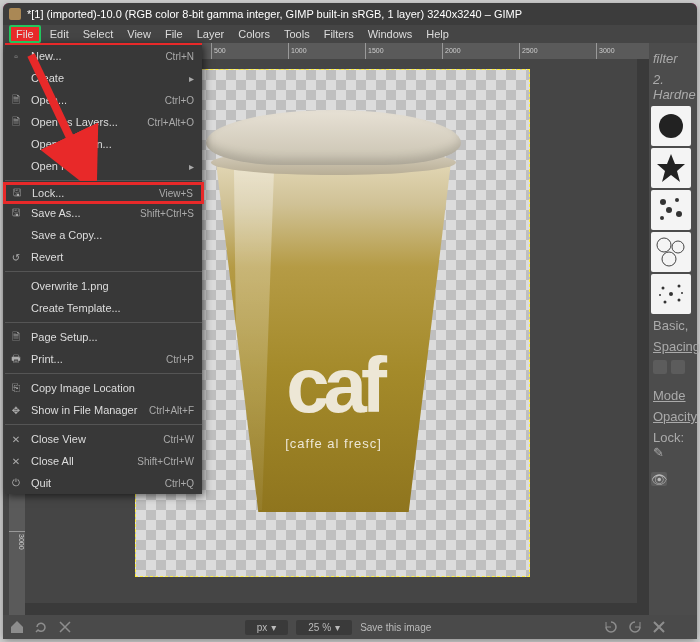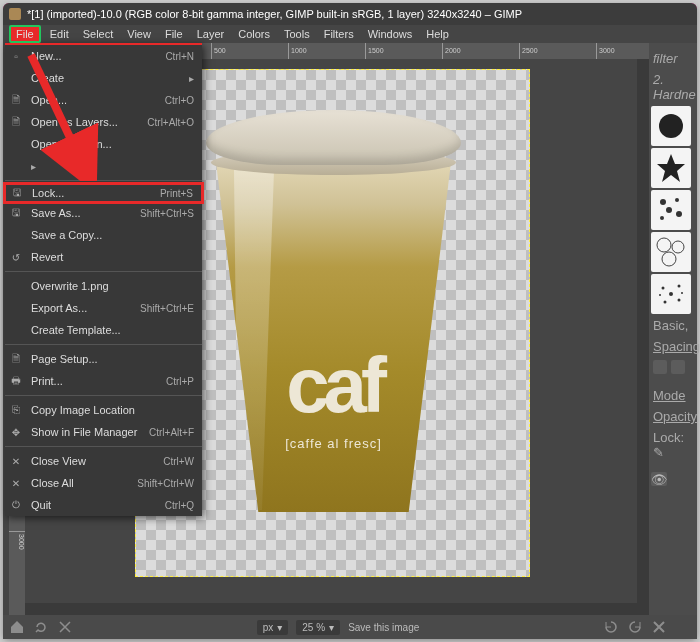--- a/index.html
+++ b/index.html
@@ -38,21 +38,21 @@
   .scroll-h { height: 12px; background: #3a3a3a; }
   .scroll-v { width: 12px; background: #3a3a3a; }
   .rightpanel { width: 48px; background: #4c4c4c; display: flex; flex-direction: column; gap: 2px; padding: 6px 2px; font-size: 13px; color: #bbb; }
   .rightpanel .brush { width: 40px; height: 40px; background: #f4f4f4; border-radius: 2px; display: flex; align-items: center; justify-content: center; }
   .rightpanel .brush svg { width: 32px; height: 32px; }
   .rightpanel .lbl { padding: 2px; color: #aaa; }
   .rightpanel .icnbar { display: flex; gap: 4px; padding: 2px; }
   .rightpanel .icn { width: 14px; height: 14px; background: #5c5c5c; border-radius: 2px; }
   .statusbar { position: absolute; left: 0; right: 0; bottom: 0; height: 24px; background: #4a4a4a; display: flex; align-items: center; gap: 8px; padding: 0 6px; color: #bbb; font-size: 10px; }
   .statusbar .sicn { width: 16px; height: 16px; opacity: 0.6; }
-  .statusbar .field { background: #3a3a3a; padding: 2px 6px; border-radius: 2px; display: flex; align-items: center; gap: 4px; }
+  .statusbar .field { background: #3a3a3a; padding: 2px 12px; border-radius: 2px; display: flex; align-items: center; gap: 4px; }
   .statusbar .flex { flex: 1; }
   .filemenu { position: absolute; left: 2px; top: 40px; width: 197px; background: #383838; color: #ddd; font-size: 11px; z-index: 40; box-shadow: 2px 2px 8px rgba(0,0,0,0.6); border-top: 2px solid #e82929; }
   .filemenu .row { display: flex; align-items: center; height: 22px; padding: 0 8px 0 4px; gap: 8px; cursor: pointer; }
   .filemenu .row .ic { width: 14px; text-align: center; opacity: 0.7; font-size: 10px; }
   .filemenu .row .lbl { flex: 1; white-space: nowrap; }
   .filemenu .row .sc { color: #aaa; font-size: 10px; }
   .filemenu .sep { height: 1px; background: #555; margin: 3px 0; }
   .filemenu .savehil { border: 3px solid #e82929; margin: -2px -2px; position: relative; z-index: 2; }
   .arrow { position: absolute; left: 22px; top: 48px; width: 80px; height: 130px; z-index: 60; pointer-events: none; }
 </style>
@@ -245,27 +245,28 @@
         <span class="lbl">Open as Layers...</span>
         <span class="sc">Ctrl+Alt+O</span>
       </div>
       <div class="row">
         <span class="ic"></span>
         <span class="lbl">Open Location...</span>
         <span class="sc"></span>
       </div>
       <div class="row">
         <span class="ic"></span>
+        <span class="lbl">Open Recent</span>
         <span class="sc">▸</span>
       </div>
       <div class="sep"></div>
       <div class="row savehil">
         <span class="ic">🖫</span>
         <span class="lbl">Lock...</span>
-        <span class="sc">Print+S</span>
+        <span class="sc">View+S</span>
       </div>
       <div class="row">
         <span class="ic">🖫</span>
         <span class="lbl">Save As...</span>
         <span class="sc">Shift+Ctrl+S</span>
       </div>
       <div class="row">
         <span class="ic"></span>
         <span class="lbl">Save a Copy...</span>
         <span class="sc"></span>
@@ -273,25 +274,20 @@
       <div class="row">
         <span class="ic">↺</span>
         <span class="lbl">Revert</span>
         <span class="sc"></span>
       </div>
       <div class="sep"></div>
       <div class="row">
         <span class="ic"></span>
         <span class="lbl">Overwrite 1.png</span>
         <span class="sc"></span>
-      </div>
-      <div class="row">
-        <span class="ic"></span>
-        <span class="lbl">Export As...</span>
-        <span class="sc">Shift+Ctrl+E</span>
       </div>
       <div class="row">
         <span class="ic"></span>
         <span class="lbl">Create Template...</span>
         <span class="sc"></span>
       </div>
       <div class="sep"></div>
       <div class="row">
         <span class="ic">🗎</span>
         <span class="lbl">Page Setup...</span>

